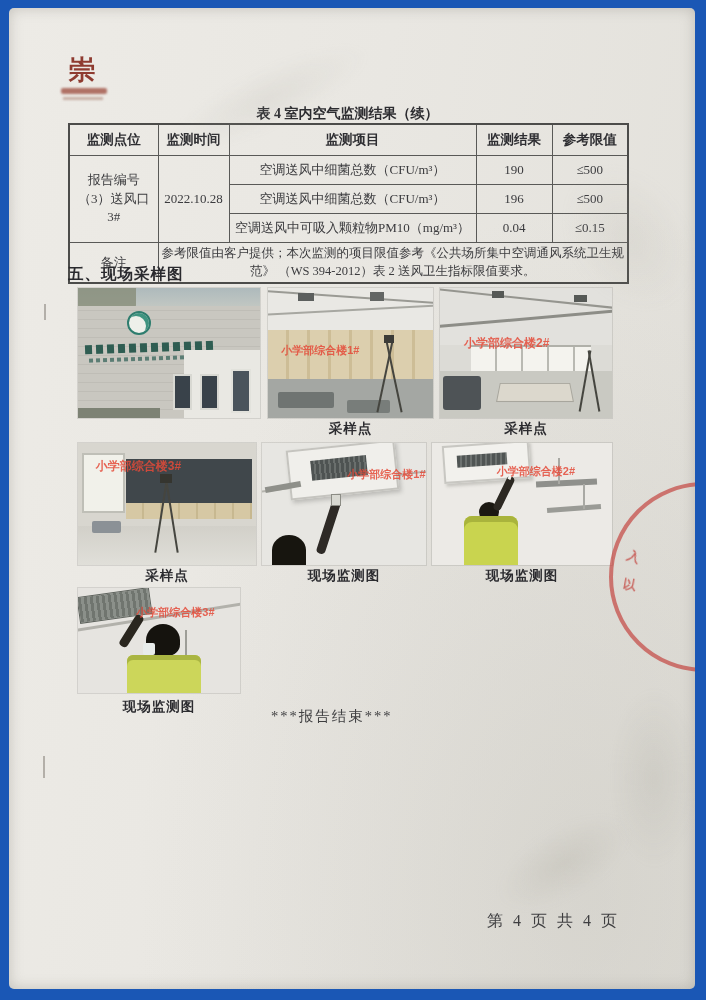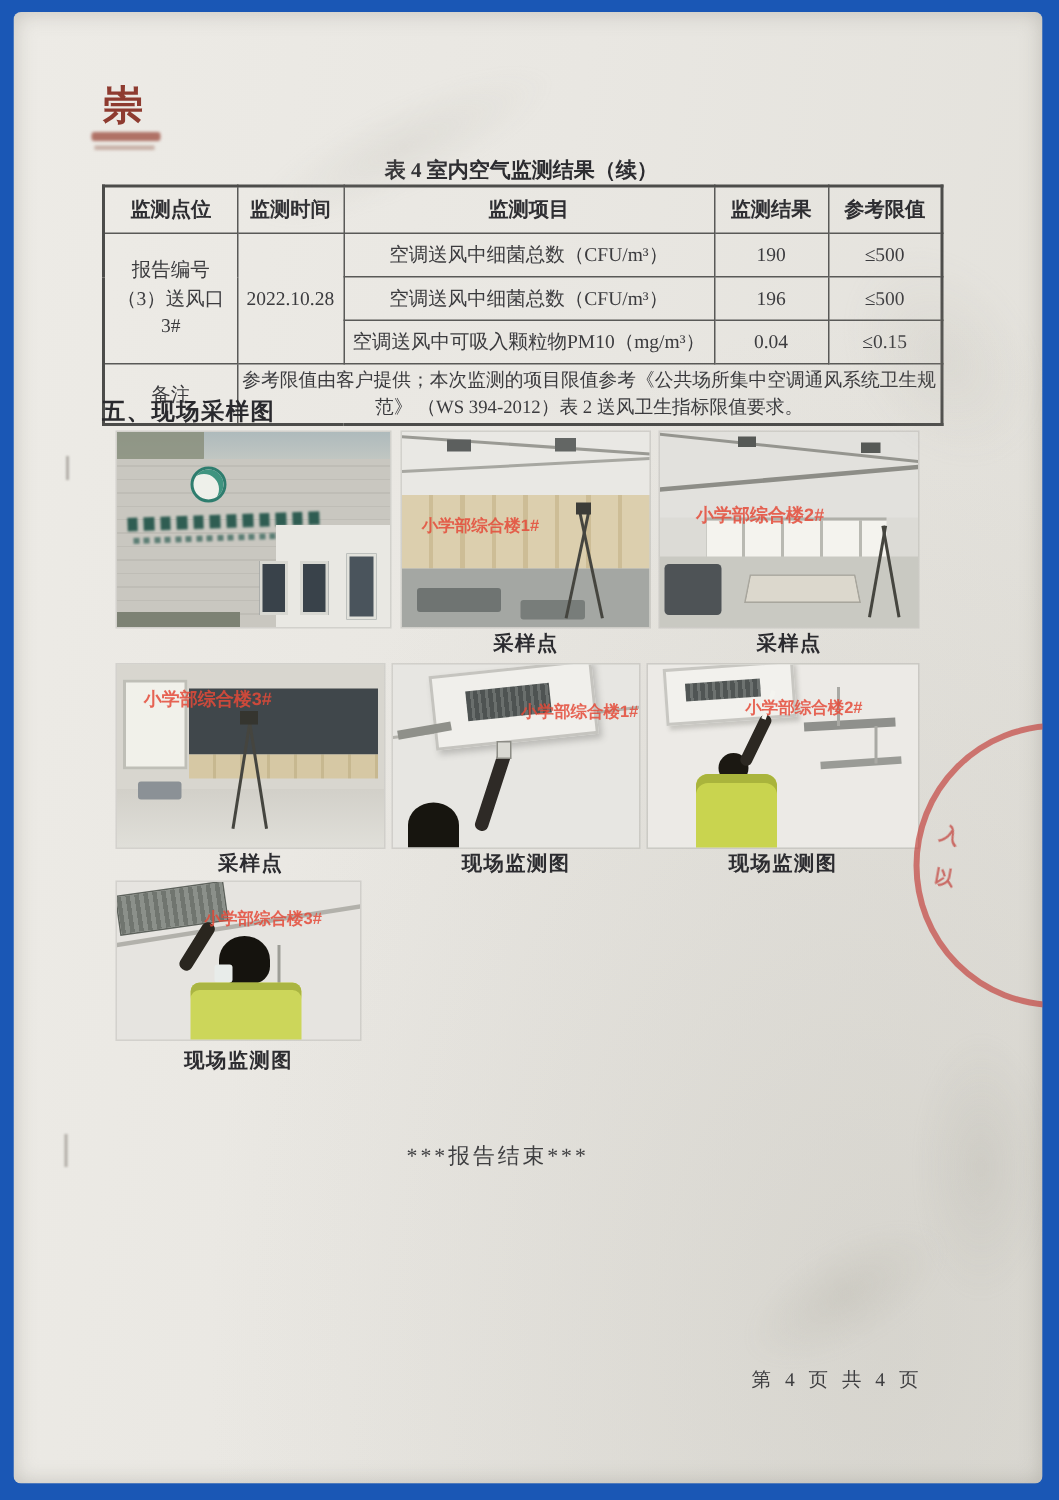--- a/index.html
+++ b/index.html
@@ -39,22 +39,22 @@
   .section-title{left:59px;top:256px;font-family:"Liberation Sans","DejaVu Sans",sans-serif;
     font-weight:bold;font-size:15.5px;color:#2a2a2e;letter-spacing:1px;}
   .ph{position:absolute;overflow:hidden;background:#dcdbd6;box-shadow:0 0 0 1px rgba(140,140,135,.25);}
   .cap{position:absolute;text-align:center;font-family:"Liberation Sans","DejaVu Sans",sans-serif;
     font-weight:bold;font-size:13.5px;color:#2c2c30;letter-spacing:1px;}
   .wm{position:absolute;color:rgba(228,74,56,.85);font-family:"Liberation Sans","DejaVu Sans",sans-serif;
     font-weight:bold;font-size:11px;white-space:nowrap;filter:blur(.3px);}
   .lyr{position:absolute;}
   .tripod{position:absolute;width:2px;background:#45453f;}
   
-  .end-marker{left:262px;top:753px;font-size:14.5px;color:#3e3e40;letter-spacing:2px;}
-  .page-num{left:492px;top:903px;font-size:13px;color:#3e3e40;letter-spacing:3px;}
+  .end-marker{left:262px;top:699px;font-size:14.5px;color:#3e3e40;letter-spacing:2px;}
+  .page-num{left:478px;top:903px;font-size:16px;color:#3e3e40;letter-spacing:3px;}
   .stamp-arc{left:600px;top:474px;width:182px;height:182px;border-radius:50%;
     border:4px solid rgba(194,59,53,.65);filter:blur(.5px);}
   .stamp-ch{color:rgba(194,59,53,.7);font-size:13px;font-weight:bold;filter:blur(.4px);}
   .fold{width:2px;background:rgba(110,105,95,.45);filter:blur(.6px);}
   .smudge{border-radius:50%;filter:blur(3px);}
 </style>
 </head>
 <body>
 
 <div class="page">

